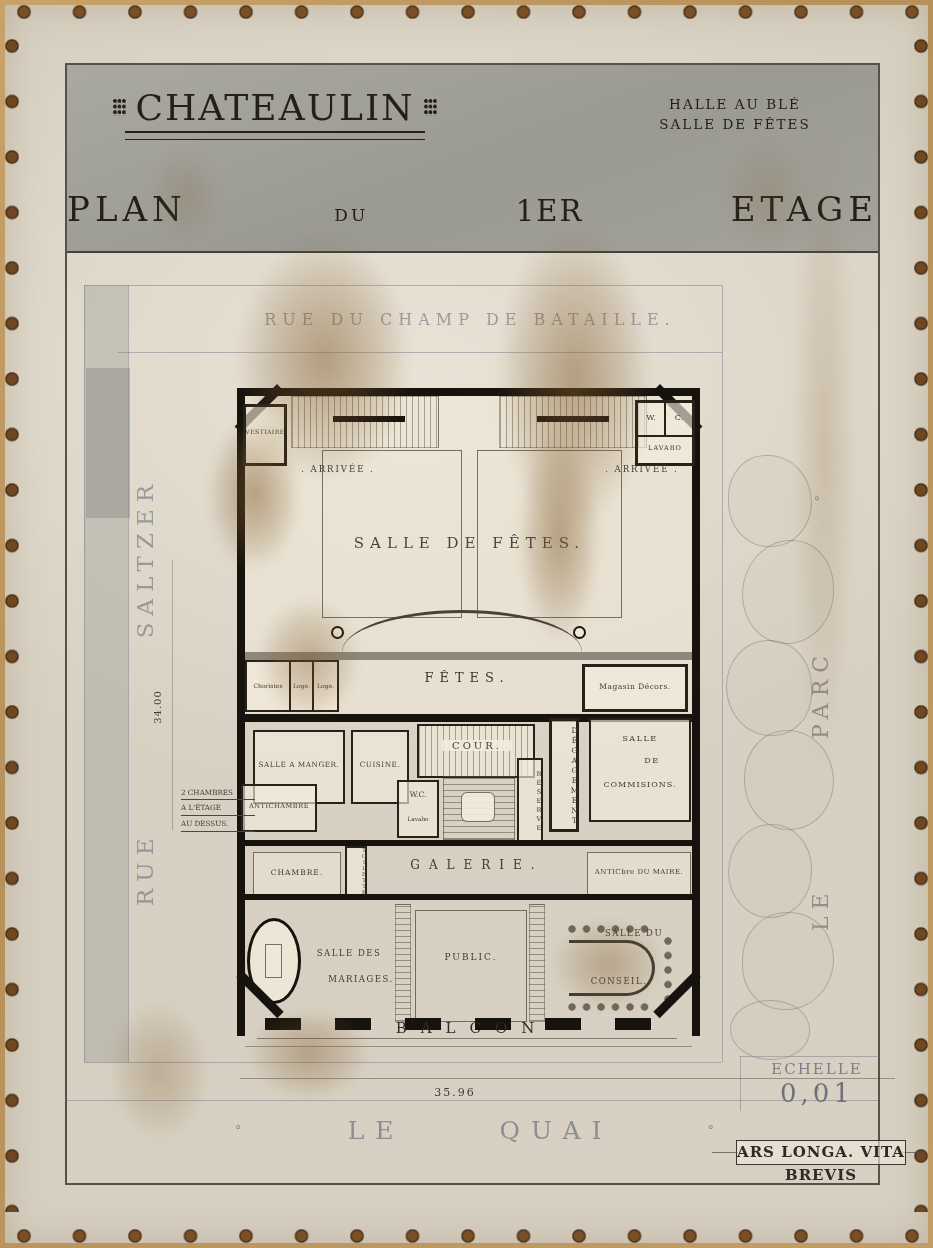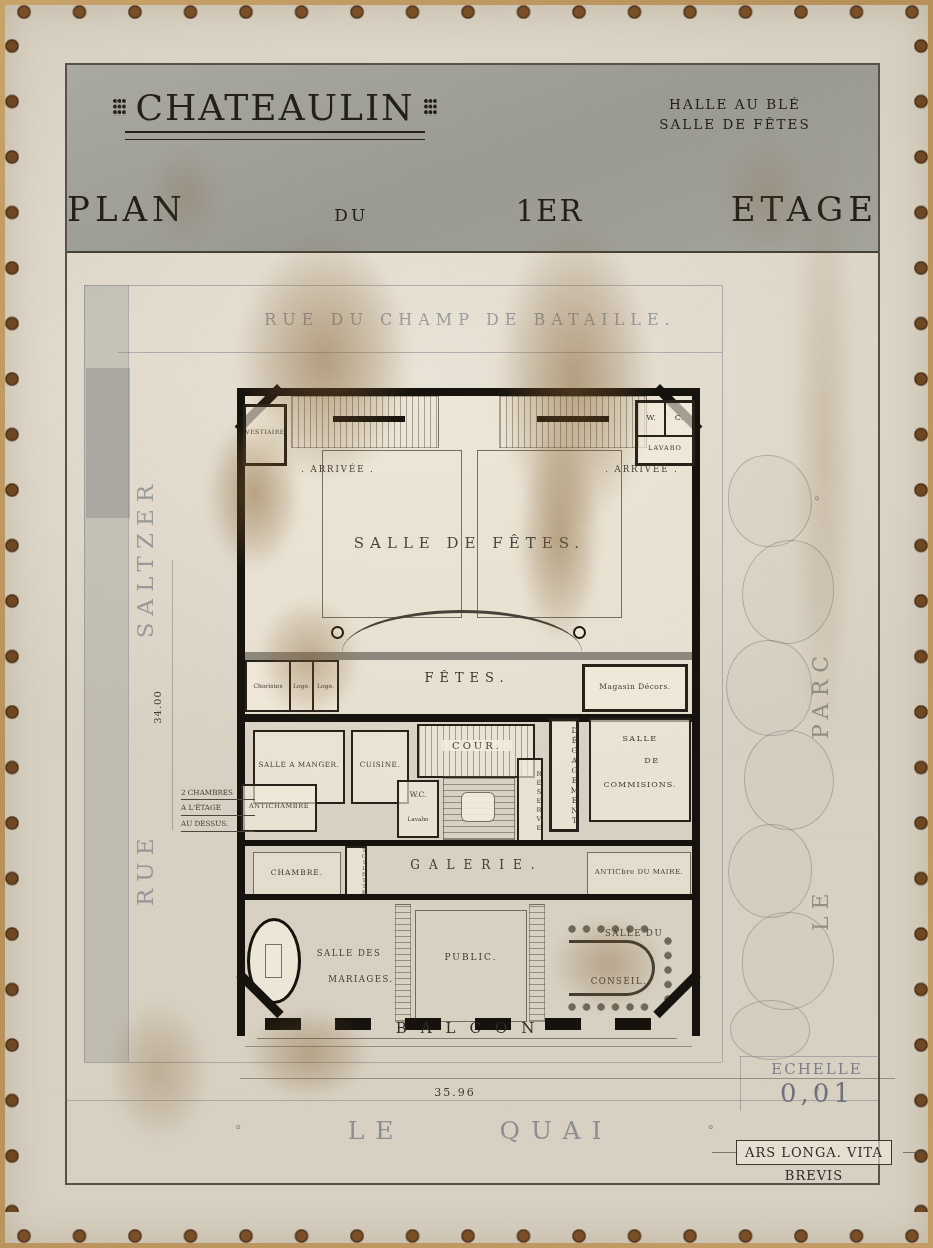--- a/index.html
+++ b/index.html
@@ -249,21 +249,21 @@
 <div class="abs line" style="left:240px;top:1078px;width:655px;height:1px;opacity:.7;"></div>
 <div class="lbl" style="left:400px;top:1086px;width:110px;font-size:11px;letter-spacing:2px;color:#3f3b31;">35.96</div>
 
 <div class="abs" style="left:742px;top:1060px;width:150px;text-align:center;font-family:'DejaVu Serif','Liberation Serif',serif;">
   <div style="font-size:15px;letter-spacing:2px;color:rgba(108,112,124,.85);">ECHELLE</div>
   <div style="font-size:26px;letter-spacing:4px;color:rgba(98,103,116,.9);">0,01</div>
 </div>
 
 <div class="abs line" style="left:712px;top:1152px;width:26px;height:1px;"></div>
 <div class="abs line" style="left:903px;top:1152px;width:20px;height:1px;"></div>
-<div class="abs" style="left:736px;top:1140px;width:156px;height:25px;border:1.5px solid #3c3830;background:rgba(238,231,216,.65);text-align:center;line-height:23px;font-size:13px;letter-spacing:1px;color:#2e2b26;font-family:'DejaVu Serif','Liberation Serif',serif;">ARS LONGA. VITA BREVIS</div>
+<div class="abs" style="left:736px;top:1140px;width:170px;height:25px;border:1.5px solid #3c3830;background:rgba(238,231,216,.65);text-align:center;line-height:23px;font-size:15px;letter-spacing:1px;color:#2e2b26;font-family:'DejaVu Serif','Liberation Serif',serif;font-weight:bold;">ARS LONGA. VITA BREVIS</div>
 
 <div class="abs stain" style="left:238px;top:238px;width:172px;height:242px;"></div>
 <div class="abs stain" style="left:498px;top:228px;width:152px;height:300px;"></div>
 <div class="abs stain" style="left:208px;top:418px;width:92px;height:152px;"></div>
 <div class="abs stain" style="left:518px;top:430px;width:82px;height:212px;"></div>
 <div class="abs stain" style="left:258px;top:598px;width:102px;height:122px;opacity:.8;"></div>
 <div class="abs stain" style="left:552px;top:918px;width:112px;height:92px;opacity:.75;"></div>
 <div class="abs stain" style="left:248px;top:1008px;width:122px;height:92px;opacity:.8;"></div>
 <div class="abs stain" style="left:108px;top:1000px;width:102px;height:142px;opacity:.6;"></div>
 <div class="abs stain" style="left:793px;top:130px;width:62px;height:640px;opacity:.4;"></div>

